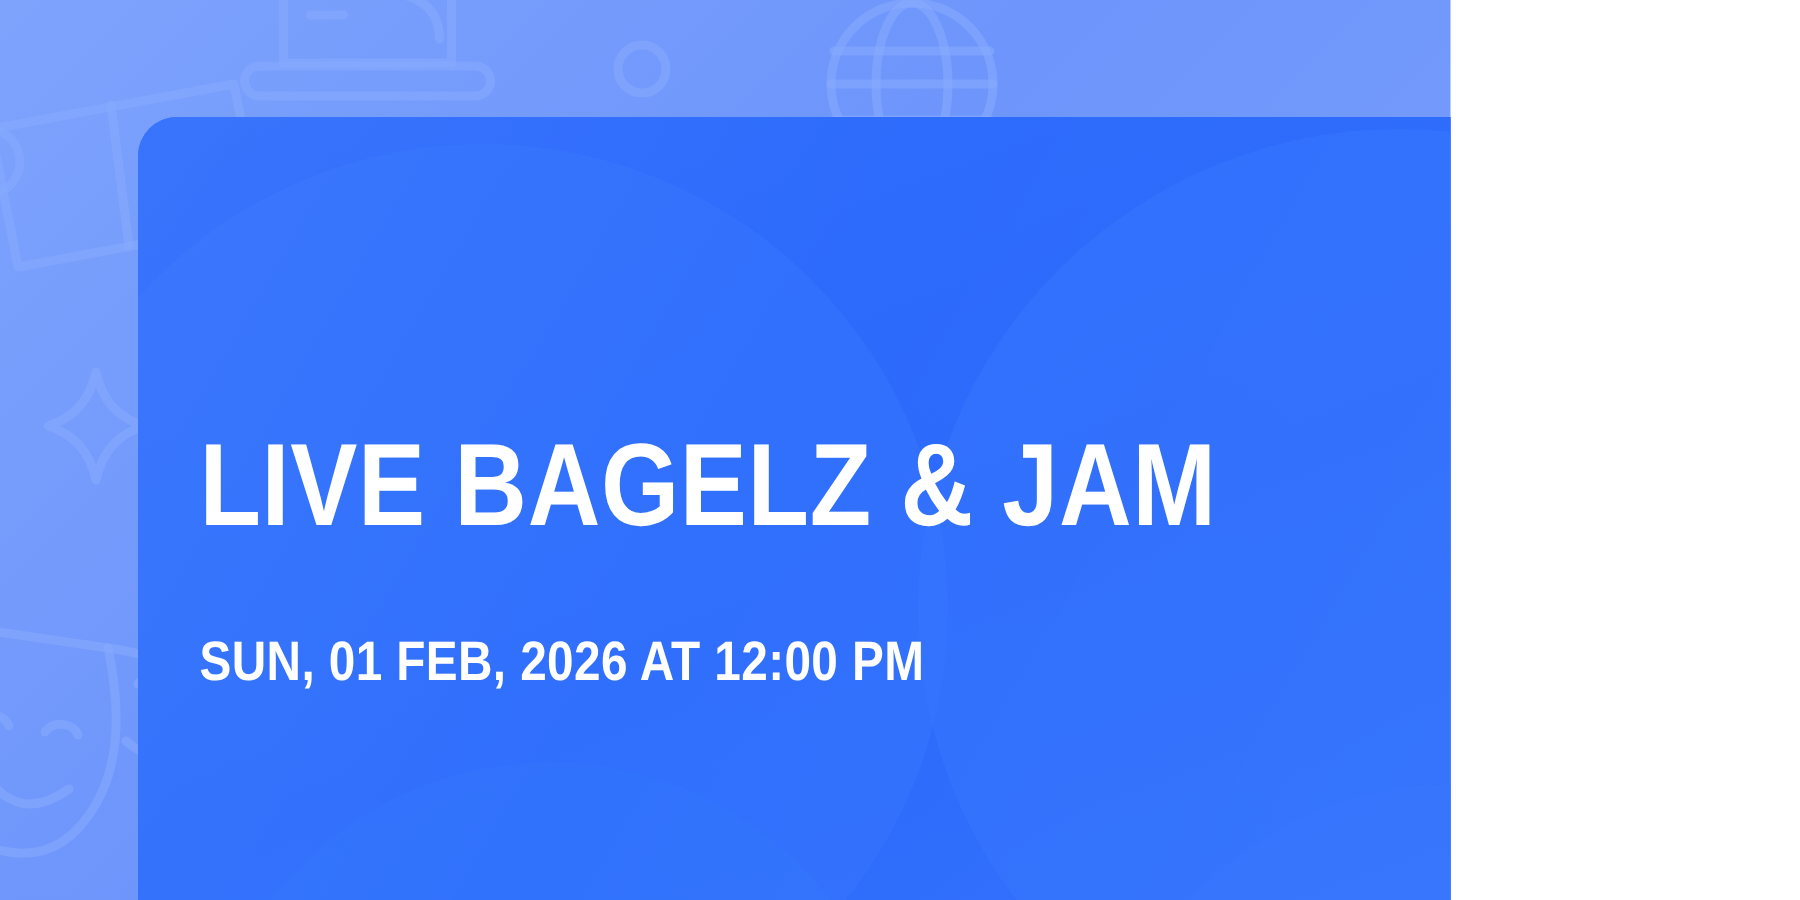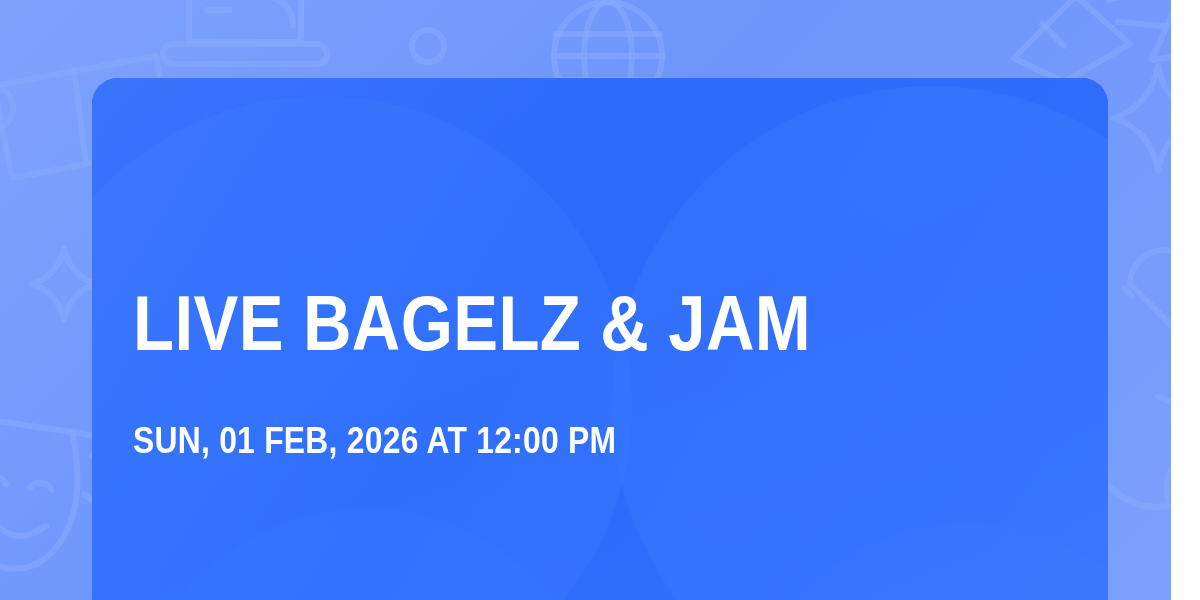--- a/index.html
+++ b/index.html
@@ -11,21 +11,21 @@
   body {
     width: 1200px;
     height: 600px;
     overflow: hidden;
     font-family: "Liberation Sans", sans-serif;
   }
 
   
   .banner {
     position: relative;
-    width: 1171px;
+    width: 967px;
     height: 600px;
     overflow: hidden;
     background: linear-gradient(135deg, #7ea3fd 0%, #6d95fb 45%, #7ba0fc 100%);
   }
 
   
   .bg-pattern {
     position: absolute;
     inset: 0;
     pointer-events: none;

